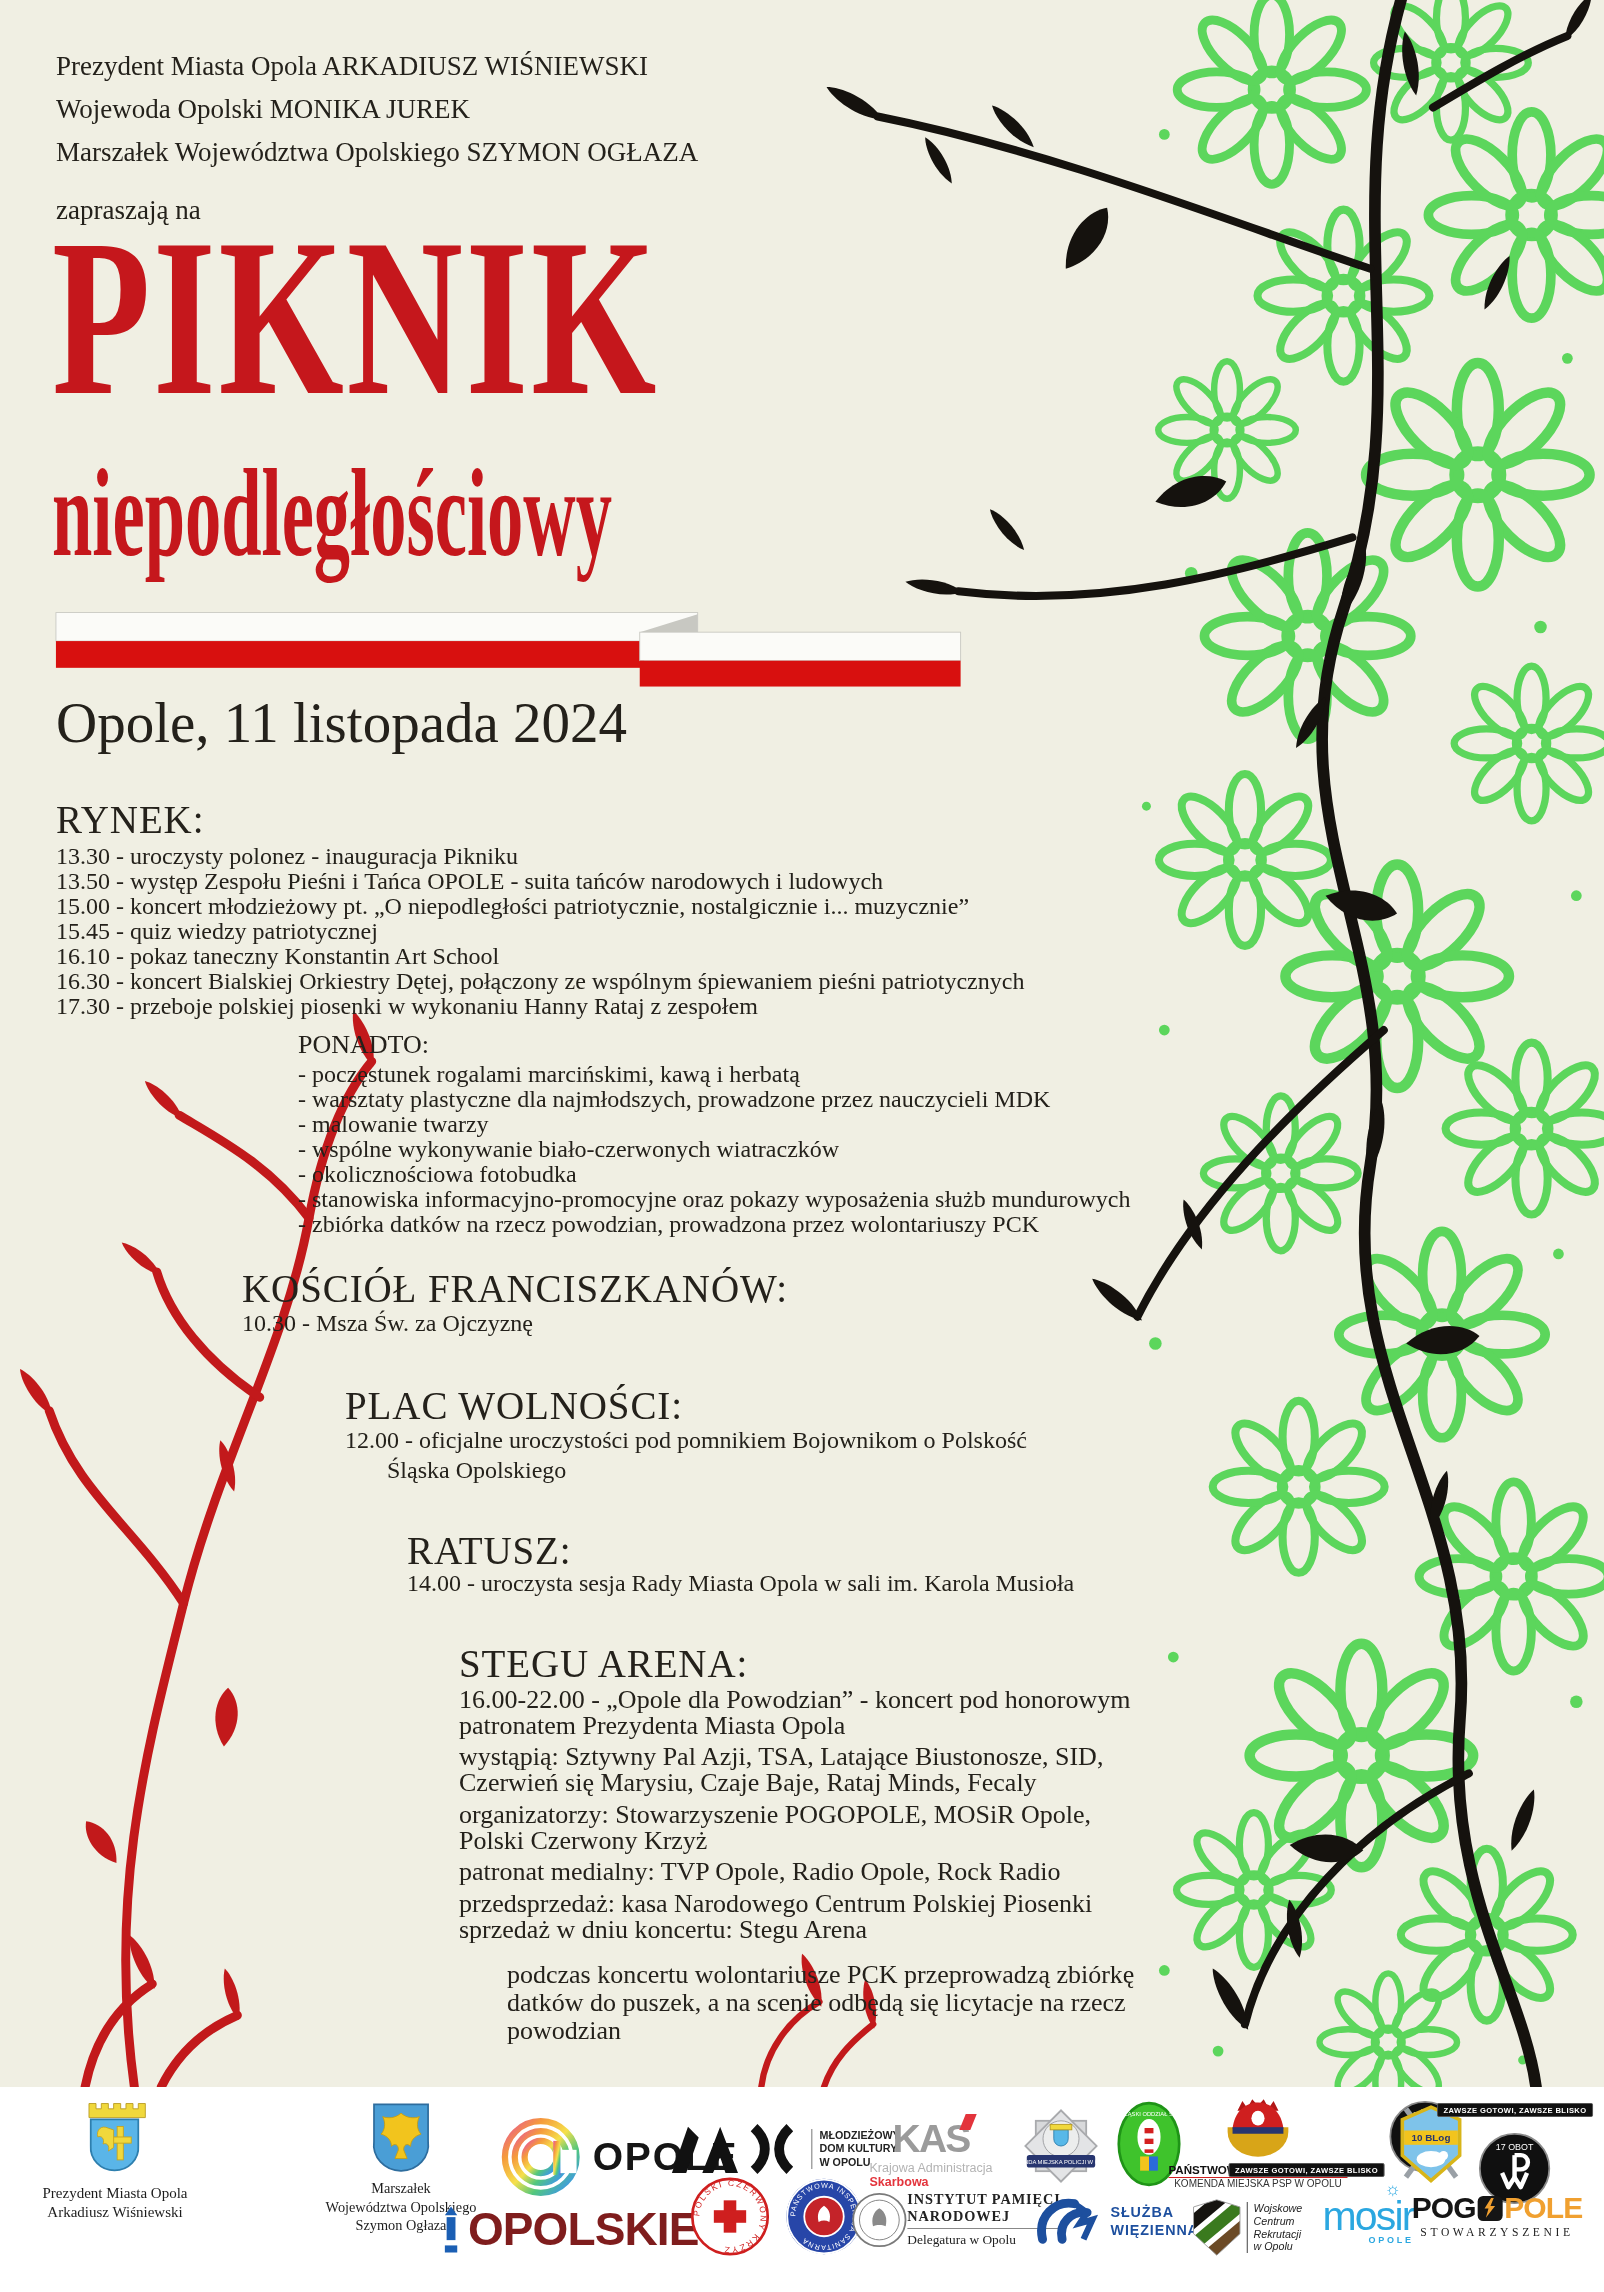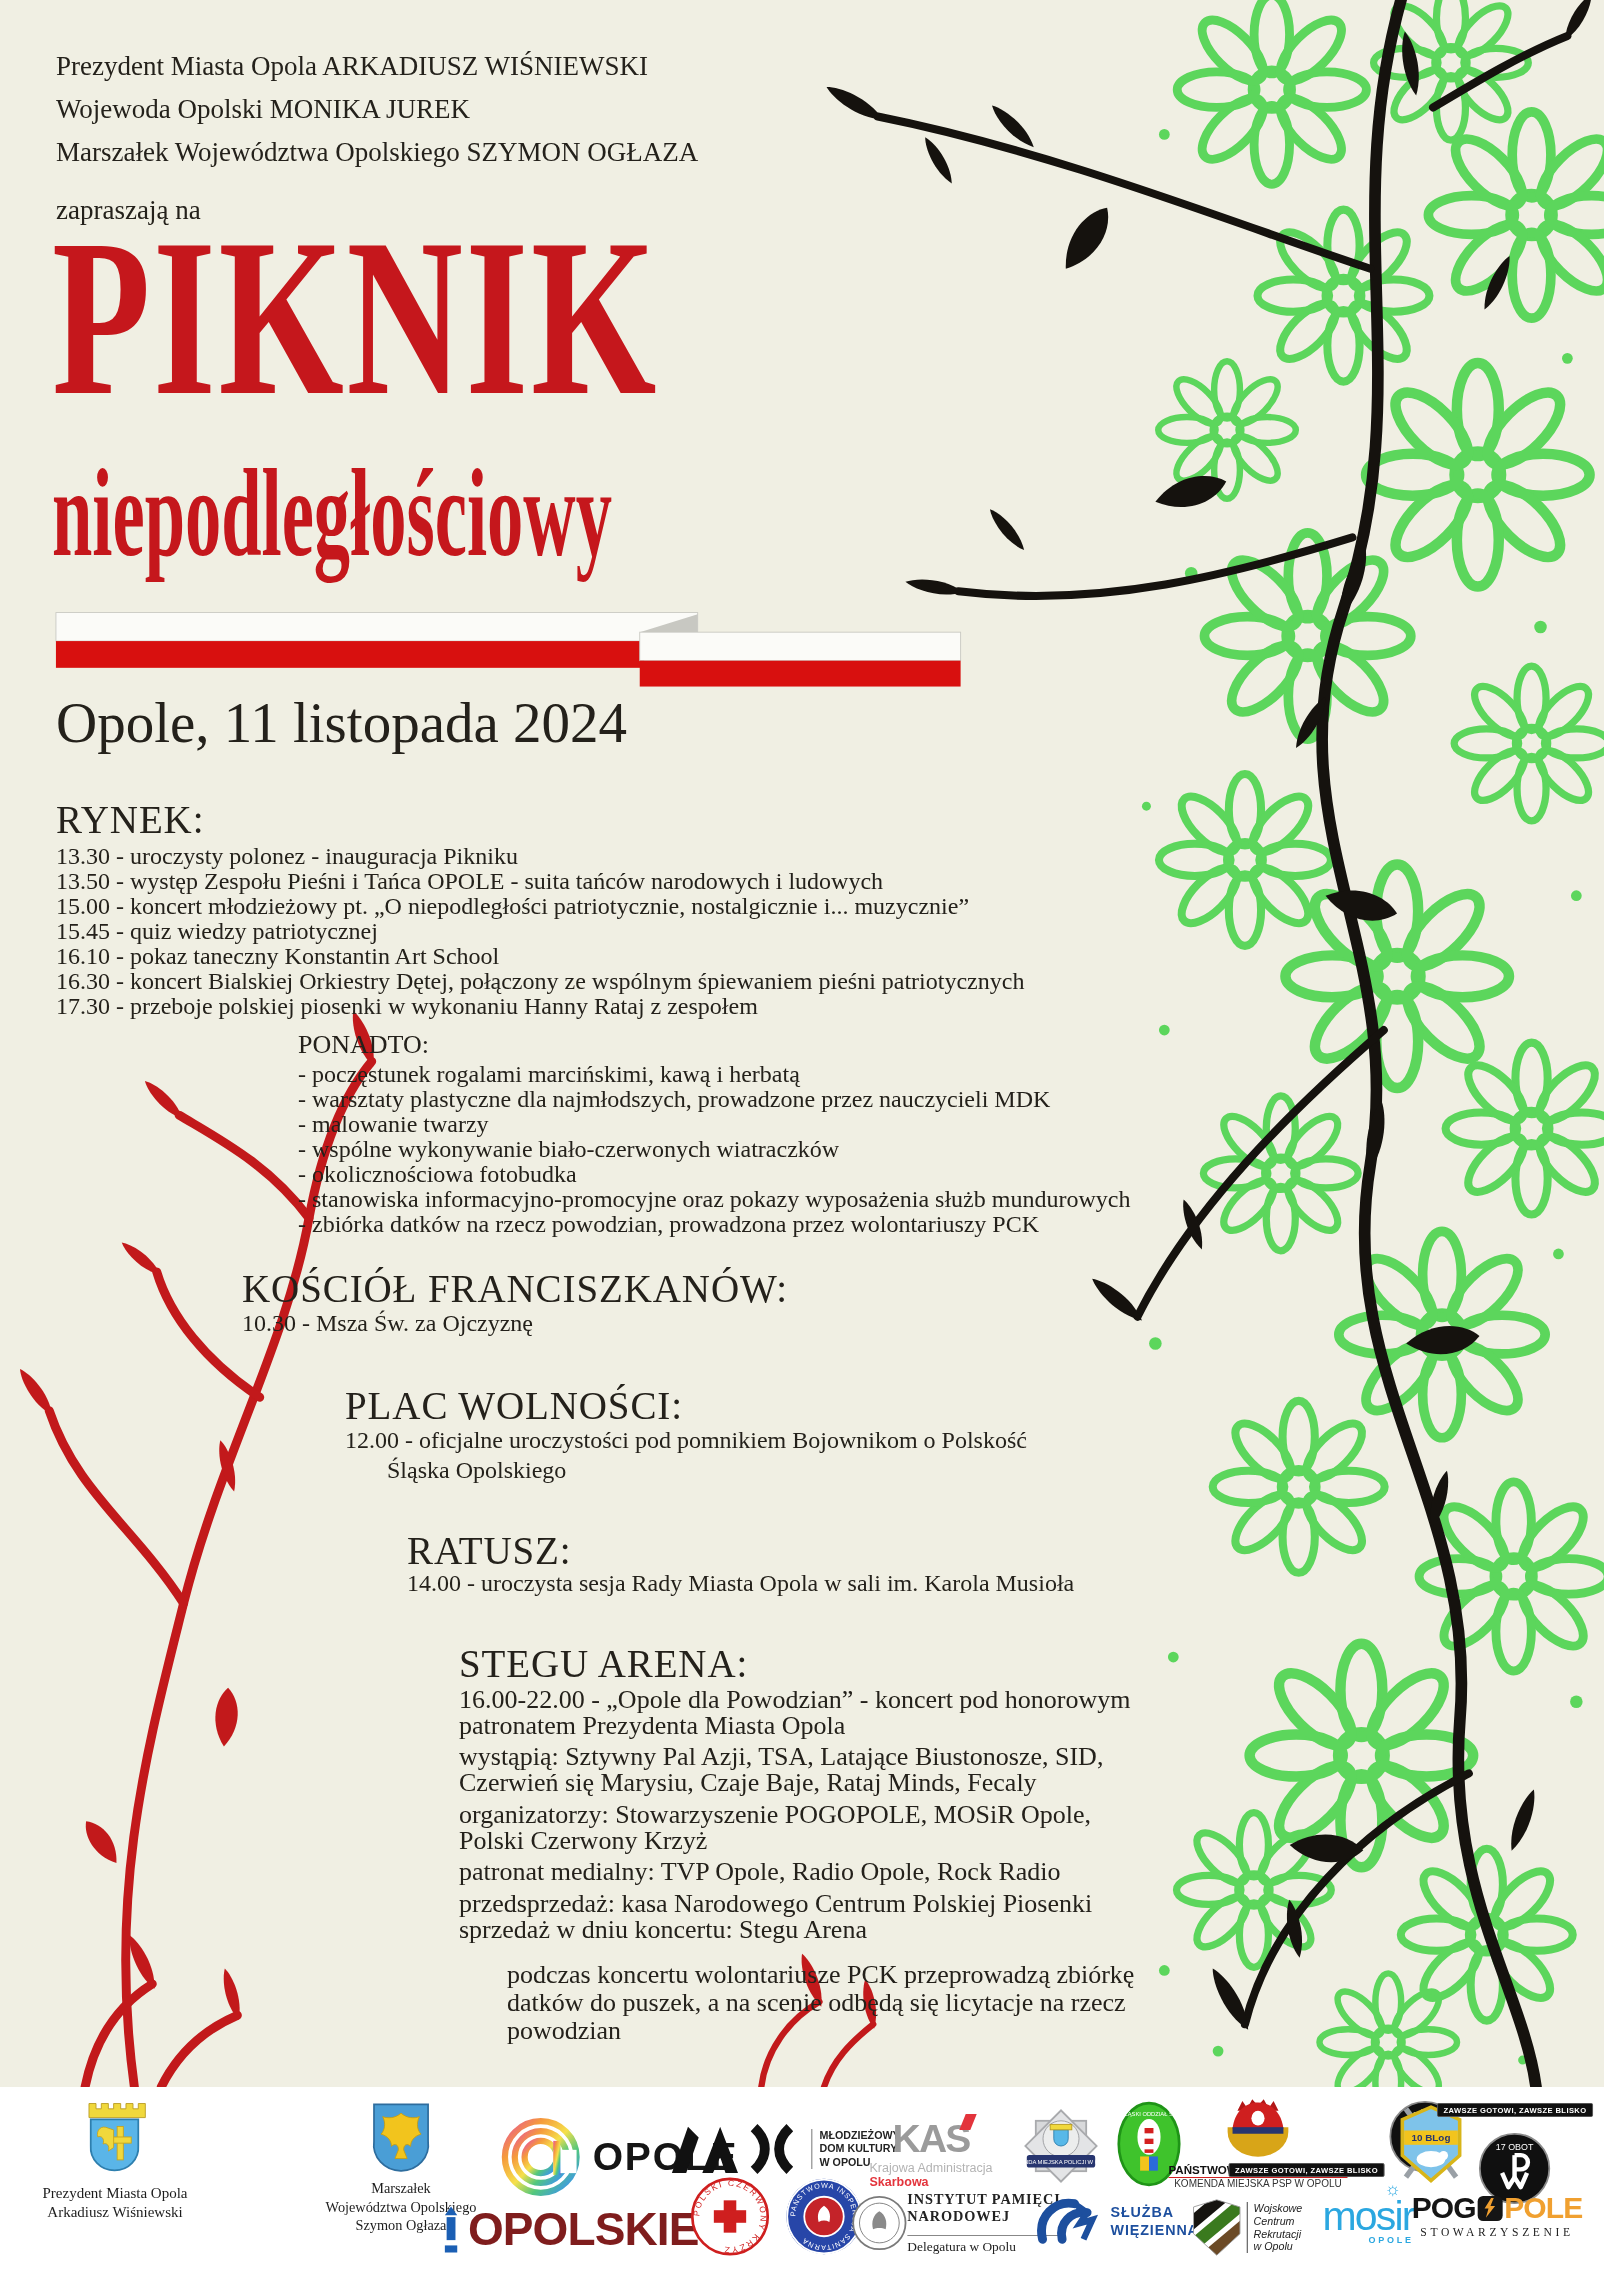--- a/index.html
+++ b/index.html
@@ -32,21 +32,21 @@
   .kas-mono{font-size:39px;font-weight:bold;color:#9b9b9b;letter-spacing:-1.8px;position:relative;display:inline-block}
   .kas-a{position:relative}
   .kas-a::after{content:"";position:absolute;top:-2.7px;right:-3.6px;width:10.7px;height:16px;background:#e3343c;transform:skewX(-22deg)}
   .kas-c1{font-size:12.5px;color:#b3b3b3;white-space:nowrap}
   .kas-c2{font-size:12.5px;font-weight:bold;color:#e3343c;text-align:left}
   .psp-c1{font-size:11.6px;font-weight:bold;color:#111;border-bottom:1.8px solid #cf1f1f;padding-bottom:0.9px;white-space:nowrap}
   .psp-c2{font-size:10px;color:#333;white-space:nowrap}
   .botbanner{display:inline-block;background:#101010;color:#fff;font-size:7.6px;font-weight:bold;letter-spacing:0.4px;padding:1.8px 5.4px;border:0.9px solid #555;border-radius:1.8px;margin-bottom:15px;white-space:nowrap}
   .opolskie-word{font-size:46px;font-weight:bold;color:#7f1d1d;letter-spacing:-0.9px}
   .ipn-t1{font-family:"Liberation Serif",serif;font-size:14.3px;font-weight:bold;letter-spacing:0.9px;color:#222;text-align:left;line-height:1.2}
-  .ipn-t2{font-family:"Liberation Serif",serif;font-size:13.4px;color:#222;text-align:left;border-top:0.9px solid #888;padding-top:2.7px;margin-top:10px}
+  .ipn-t2{font-family:"Liberation Serif",serif;font-size:13.4px;color:#222;text-align:left;border-top:0.9px solid #888;padding-top:2.7px;margin-top:3px}
   .sw-text{font-size:14.3px;font-weight:bold;color:#1d4f9e;text-align:left;line-height:1.25;letter-spacing:0.9px}
   .wcr-cap{font-size:10.7px;font-style:italic;color:#222;text-align:left;line-height:1.2;border-left:1.8px solid #444;padding-left:5.4px;white-space:pre-line}
   .mosir-word{font-size:41px;font-weight:normal;color:#2ba7e0;letter-spacing:-1.8px;position:relative;display:inline-block}
   .mosir-sun{position:absolute;top:-14.3px;right:14.3px;font-size:18px;color:#2ba7e0}
   .mosir-sub{font-size:9px;font-weight:bold;color:#2ba7e0;letter-spacing:2.7px;text-align:right;margin-top:-5.4px}
   .pogo-row{display:flex;align-items:center;gap:1.8px}
   .pogo-p1{font-size:30px;font-weight:900;color:#151515;letter-spacing:-0.9px}
   .pogo-p2{font-size:30px;font-weight:900;color:#f0a030;letter-spacing:-0.9px}
   .pogo-box{width:25px;height:25px;background:#151515;border-radius:5.4px;display:flex;align-items:center;justify-content:center}
   .pogo-sub{font-family:"Liberation Serif",serif;font-size:11.6px;letter-spacing:3.6px;color:#222;margin-top:0.9px}

